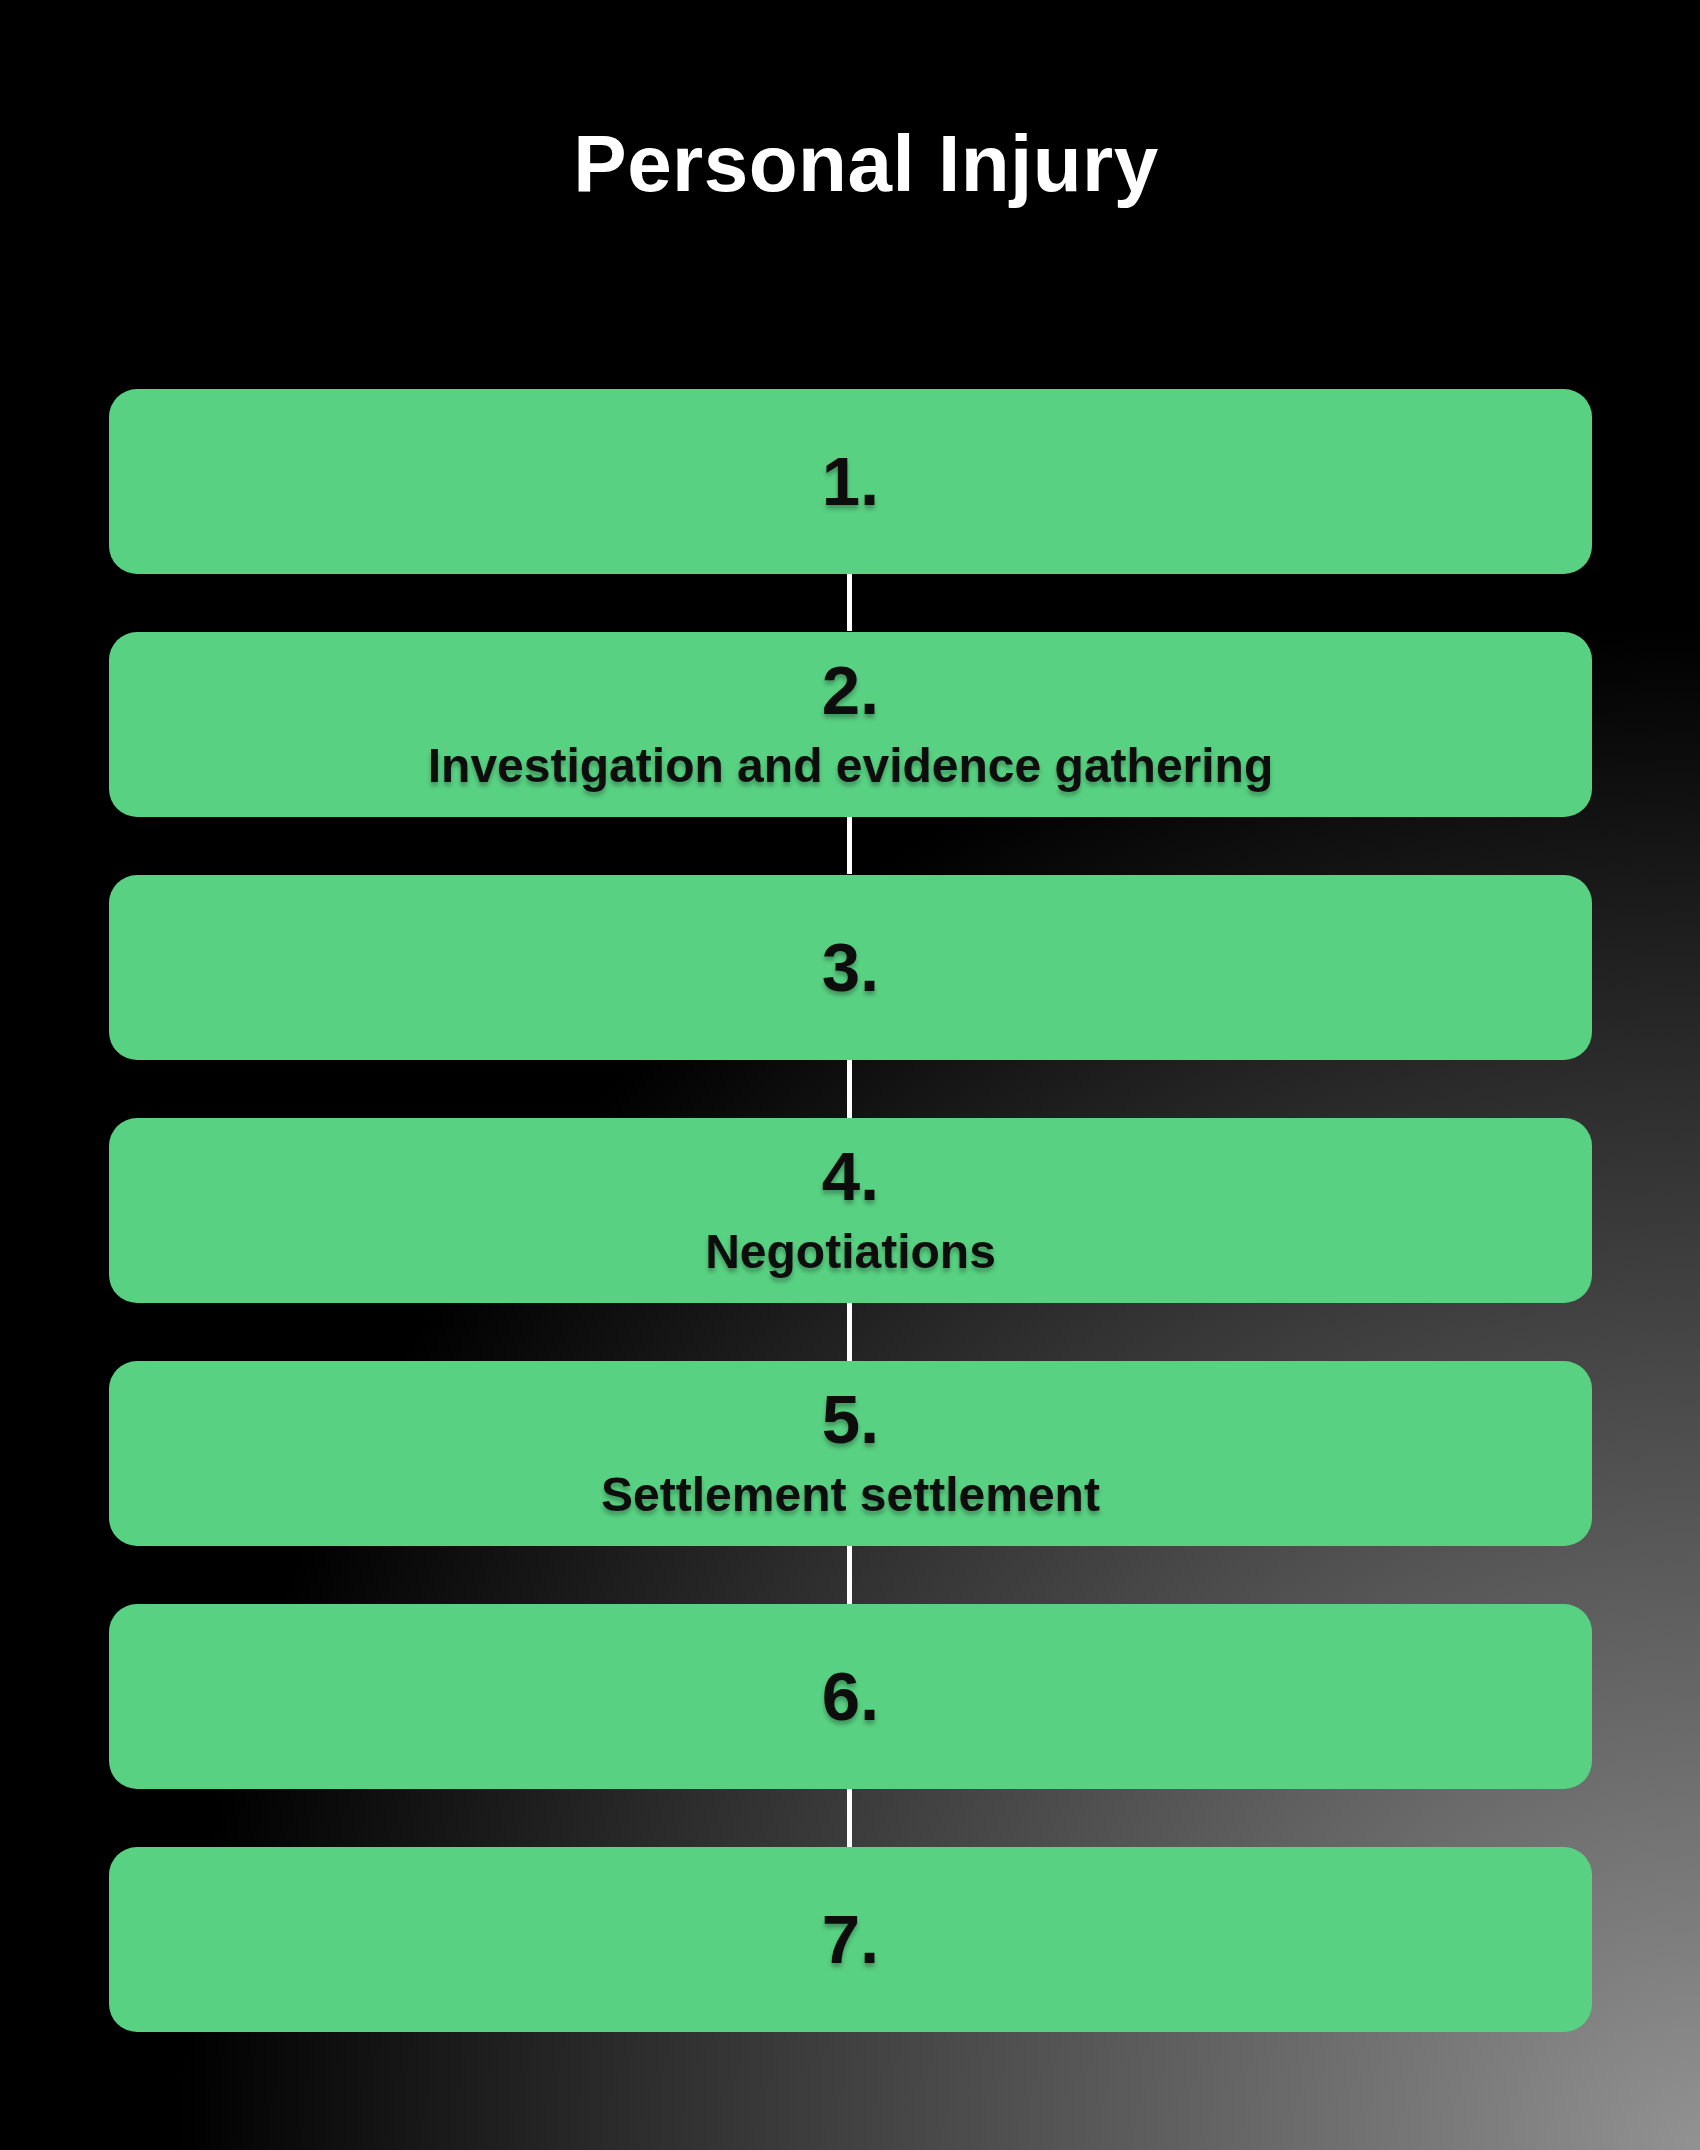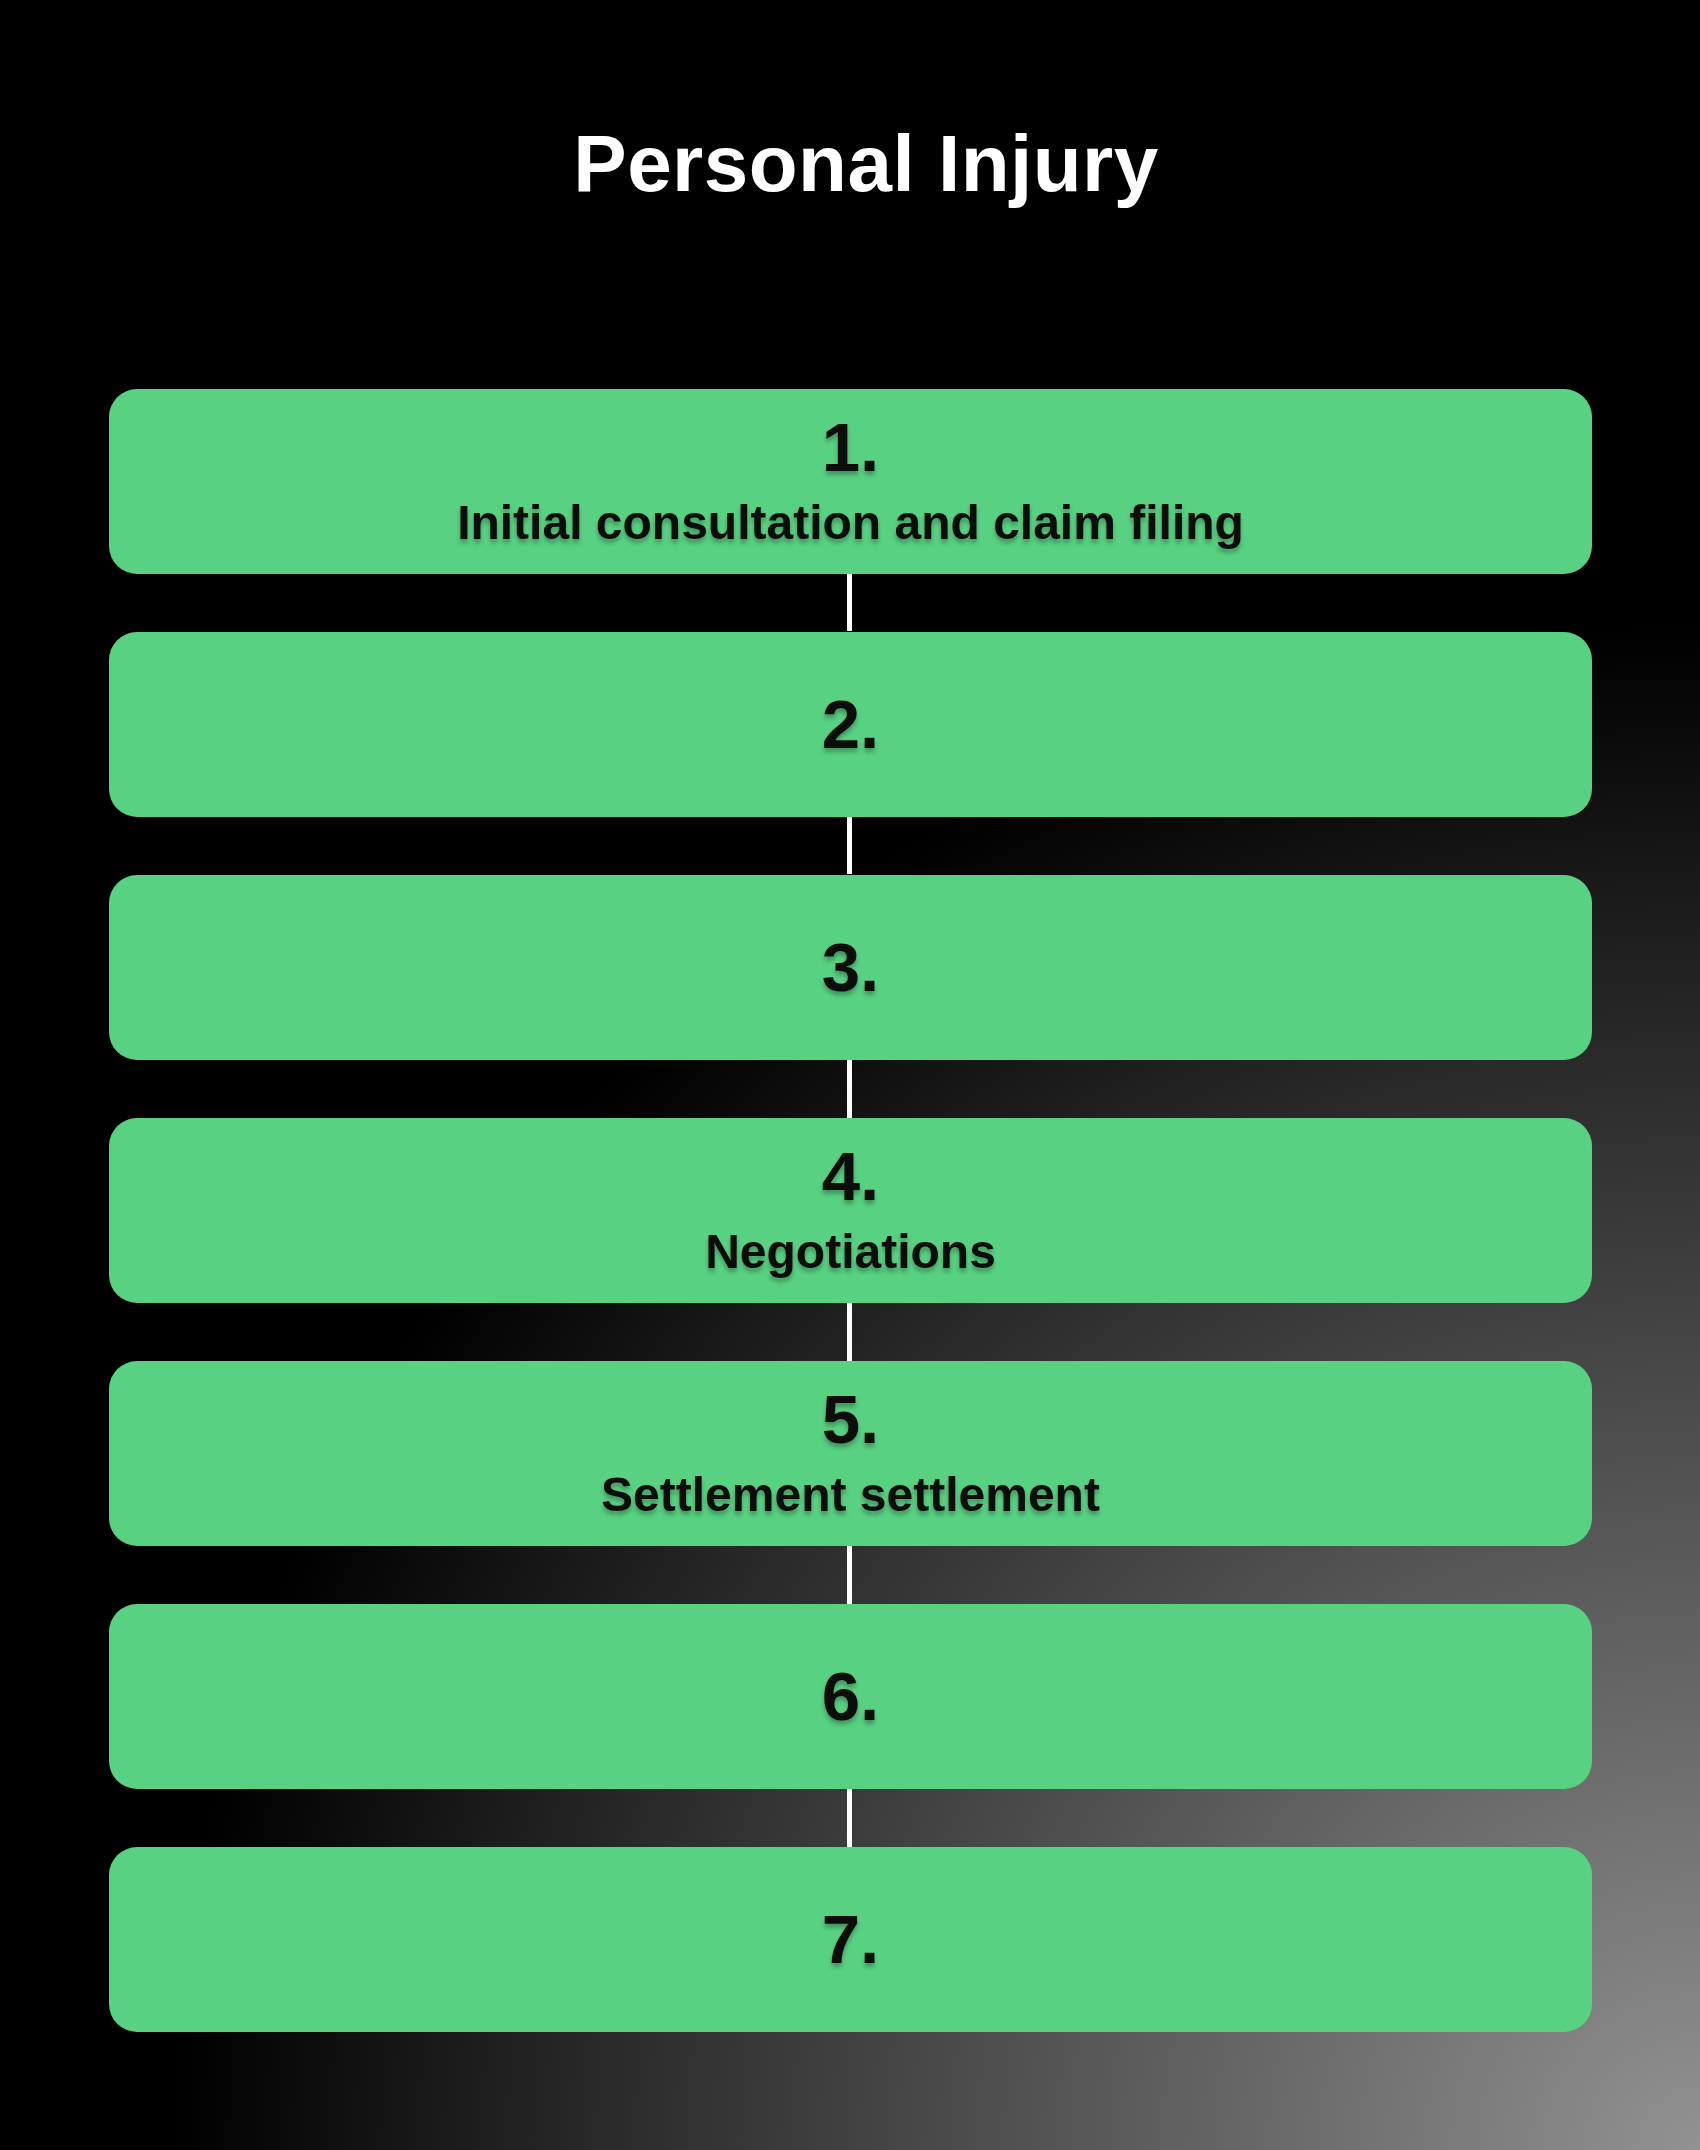--- a/index.html
+++ b/index.html
@@ -98,25 +98,25 @@
 
   <div class="connector c0"></div>
   <div class="connector c1"></div>
   <div class="connector c2"></div>
   <div class="connector c3"></div>
   <div class="connector c4"></div>
   <div class="connector c5"></div>
 
   <div class="card s0">
     <div class="num">1.</div>
-    <div class="label">Initial consultation and claim filing</div>
   </div>
 
   <div class="card s1">
     <div class="num">2.</div>
+    <div class="label">Investigation and evidence gathering</div>
   </div>
 
   <div class="card s2">
     <div class="num">3.</div>
   </div>
 
   <div class="card s3">
     <div class="num">4.</div>
     <div class="label">Negotiations</div>
   </div>

